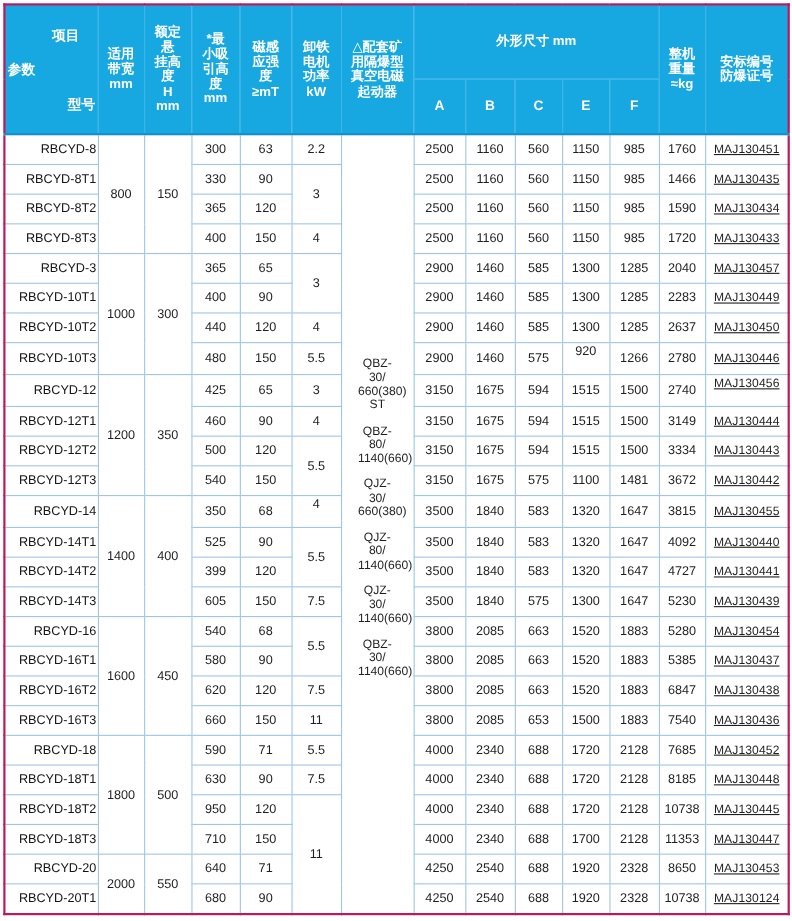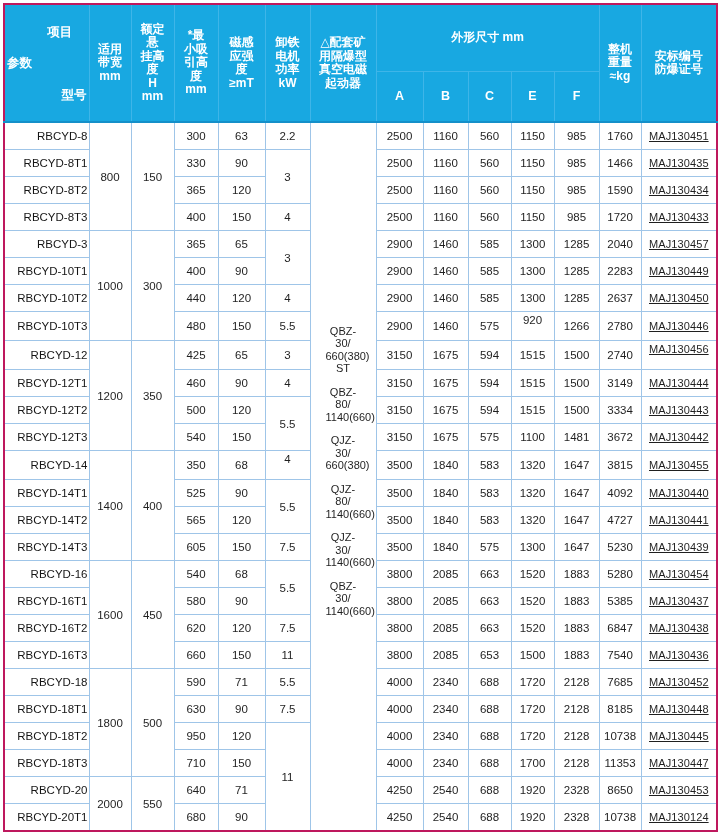--- a/index.html
+++ b/index.html
@@ -292,21 +292,21 @@
         <td>3500</td>
         <td>1840</td>
         <td>583</td>
         <td>1320</td>
         <td>1647</td>
         <td>4092</td>
         <td class="cert">MAJ130440</td>
       </tr>
       <tr class="body-row">
         <td class="model">RBCYD-14T2</td>
-        <td>565</td>
+        <td>399</td>
         <td>120</td>
         <td>3500</td>
         <td>1840</td>
         <td>583</td>
         <td>1320</td>
         <td>1647</td>
         <td>4727</td>
         <td class="cert">MAJ130441</td>
       </tr>
       <tr class="body-row">

